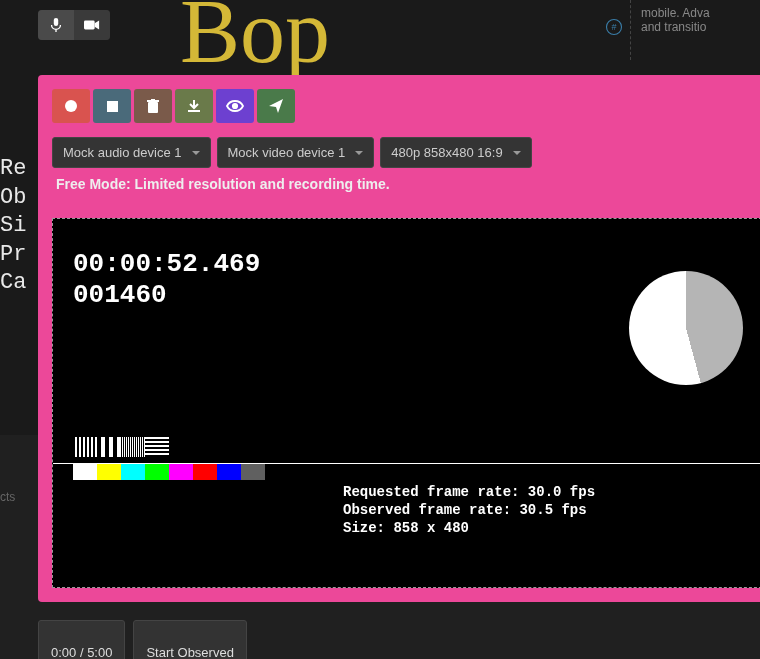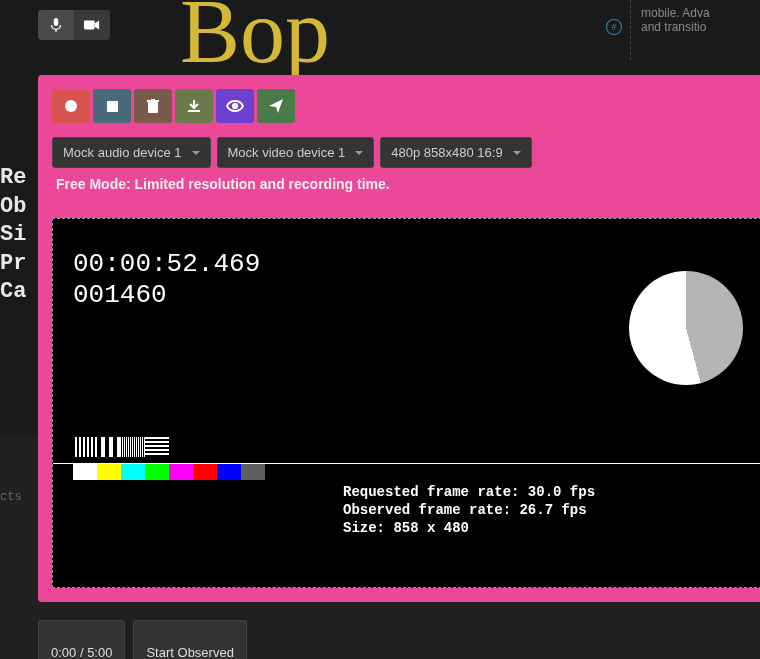--- a/index.html
+++ b/index.html
@@ -18,23 +18,23 @@
     top: -20px;
     font-size: 90px;
     font-family: Georgia, serif;
     color: #d4b837;
     font-weight: 500;
     z-index: 0;
   }
   .bg-sidebar {
     position: absolute;
     left: 0;
-    top: 164px;
+    top: 155px;
     font-family: "Courier New", monospace;
-    font-weight: bold;
+    font-weight: normal;
     font-size: 22px;
     color: #e8e8e8;
     line-height: 1.3;
     z-index: 0;
   }
   .bg-topright {
     position: absolute;
     right: 0;
     top: 0;
     width: 130px;
@@ -69,21 +69,20 @@
     bottom: 0;
     background: #202020;
     z-index: 0;
   }
   .bg-cts {
     position: absolute;
     left: 0;
     top: 490px;
     font-size: 12px;
     color: #666;
-    font-family: Liberation Mono, monospace;
   }
 
   .top-toggles {
     position: absolute;
     left: 38px;
     top: 10px;
     display: flex;
     background: #333;
     border-radius: 4px;
     overflow: hidden;
@@ -176,21 +175,21 @@
     overflow: hidden;
   }
 
   .timecode {
     position: absolute;
     left: 20px;
     top: 30px;
     font-family: "Courier New", monospace;
     color: #fff;
     font-size: 26px;
-    font-weight: normal;
+    font-weight: bold;
     line-height: 1.2;
   }
 
   .pie {
     position: absolute;
     right: 38px;
     top: 52px;
     width: 114px;
     height: 114px;
     border-radius: 50%;
@@ -372,21 +371,21 @@
       <div class="cbar" style="background:#00ff00"></div>
       <div class="cbar" style="background:#ff00ff"></div>
       <div class="cbar" style="background:#ff0000"></div>
       <div class="cbar" style="background:#0000ff"></div>
       <div class="cbar" style="background:#606060"></div>
       <div class="cbar" style="background:#000"></div>
     </div>
 
     <div class="stats">
       <div>Requested frame rate: 30.0 fps</div>
-      <div>Observed frame rate: 26.7 fps</div>
+      <div>Observed frame rate: 30.5 fps</div>
       <div>Size: 858 x 480</div>
     </div>
   </div>
 </div>
 
 <div class="bottom-controls">
   <div class="bc-box">0:00 / 5:00</div>
   <div class="bc-box bc-btn">Start Observed</div>
 </div>
 

